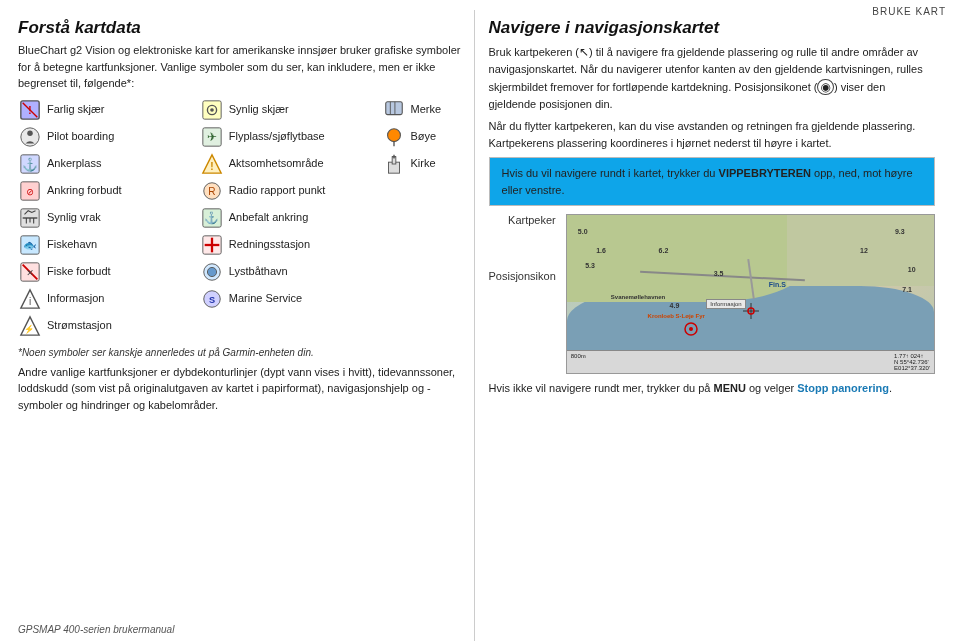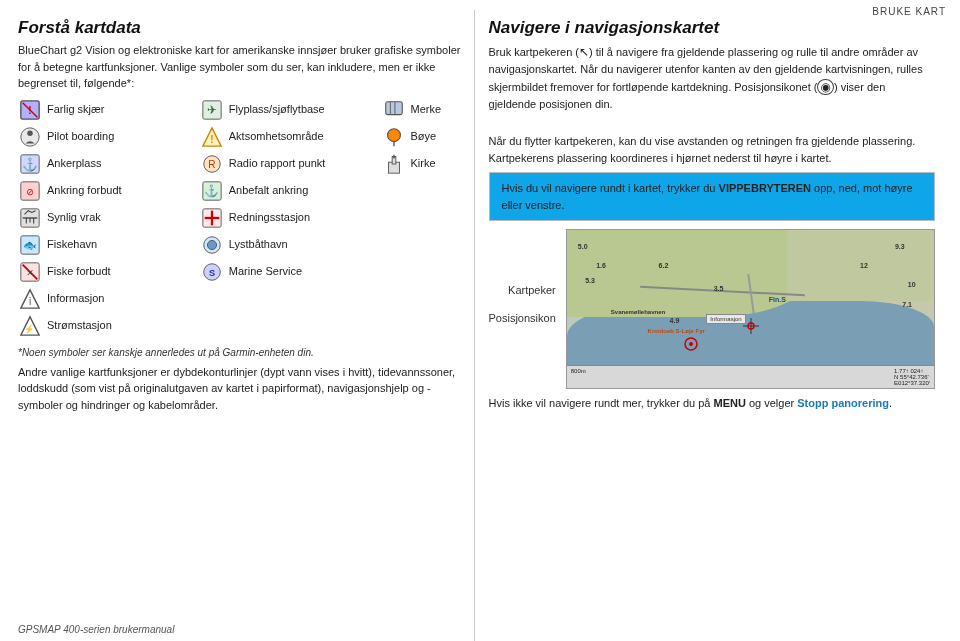--- a/index.html
+++ b/index.html
@@ -110,21 +110,21 @@
       font-size: 17px;
       font-weight: bold;
       font-style: italic;
       margin-bottom: 5px;
       color: #111;
     }
 
     .nav-text {
       font-size: 11px;
       line-height: 1.5;
-      margin-bottom: 21px;
+      margin-bottom: 6px;
     }
 
     .nav-text2 {
       font-size: 11px;
       line-height: 1.5;
       margin-bottom: 6px;
     }
 
     .highlight-box {
       border: 1px solid #bbb;
@@ -141,22 +141,22 @@
 
     .map-area {
       display: flex;
       gap: 10px;
       margin-bottom: 6px;
     }
 
     .map-labels {
       display: flex;
       flex-direction: column;
-      justify-content: center;
-      gap: 16px;
+      justify-content: flex-start;
+      gap: 44px;
       font-size: 11px;
       padding-bottom: 10px;
       min-width: 65px;
     }
 
     .map-label {
       font-size: 11px;
       color: #333;
       text-align: right;
     }
@@ -326,20 +326,30 @@
               <text x="12" y="19" text-anchor="middle" font-size="9" fill="#555">⚡</text>
             </svg>
           </div>
           <span class="sym-label">Strømstasjon</span>
         </div>
 
       </div>
 
       <div class="sym-col">
 
+        <div class="sym-row">
+          <div class="sym-icon">
+            <svg class="icon-svg" viewBox="0 0 24 24" fill="none">
+              <rect x="2" y="2" width="20" height="20" rx="2" fill="#ffffc0" stroke="#555" stroke-width="1"></rect>
+              <circle cx="12" cy="12" r="5" fill="none" stroke="#555" stroke-width="1.5"></circle>
+              <circle cx="12" cy="12" r="2" fill="#555"></circle>
+            </svg>
+          </div>
+          <span class="sym-label">Synlig skjær</span>
+        </div>
 
         <div class="sym-row">
           <div class="sym-icon">
             <svg class="icon-svg" viewBox="0 0 24 24" fill="none">
               <rect x="2" y="2" width="20" height="20" rx="2" fill="#e0f0e0" stroke="#555" stroke-width="1"></rect>
               <text x="12" y="16" text-anchor="middle" font-size="13" fill="#336633">✈</text>
             </svg>
           </div>
           <span class="sym-label">Flyplass/sjøflytbase</span>
         </div>

